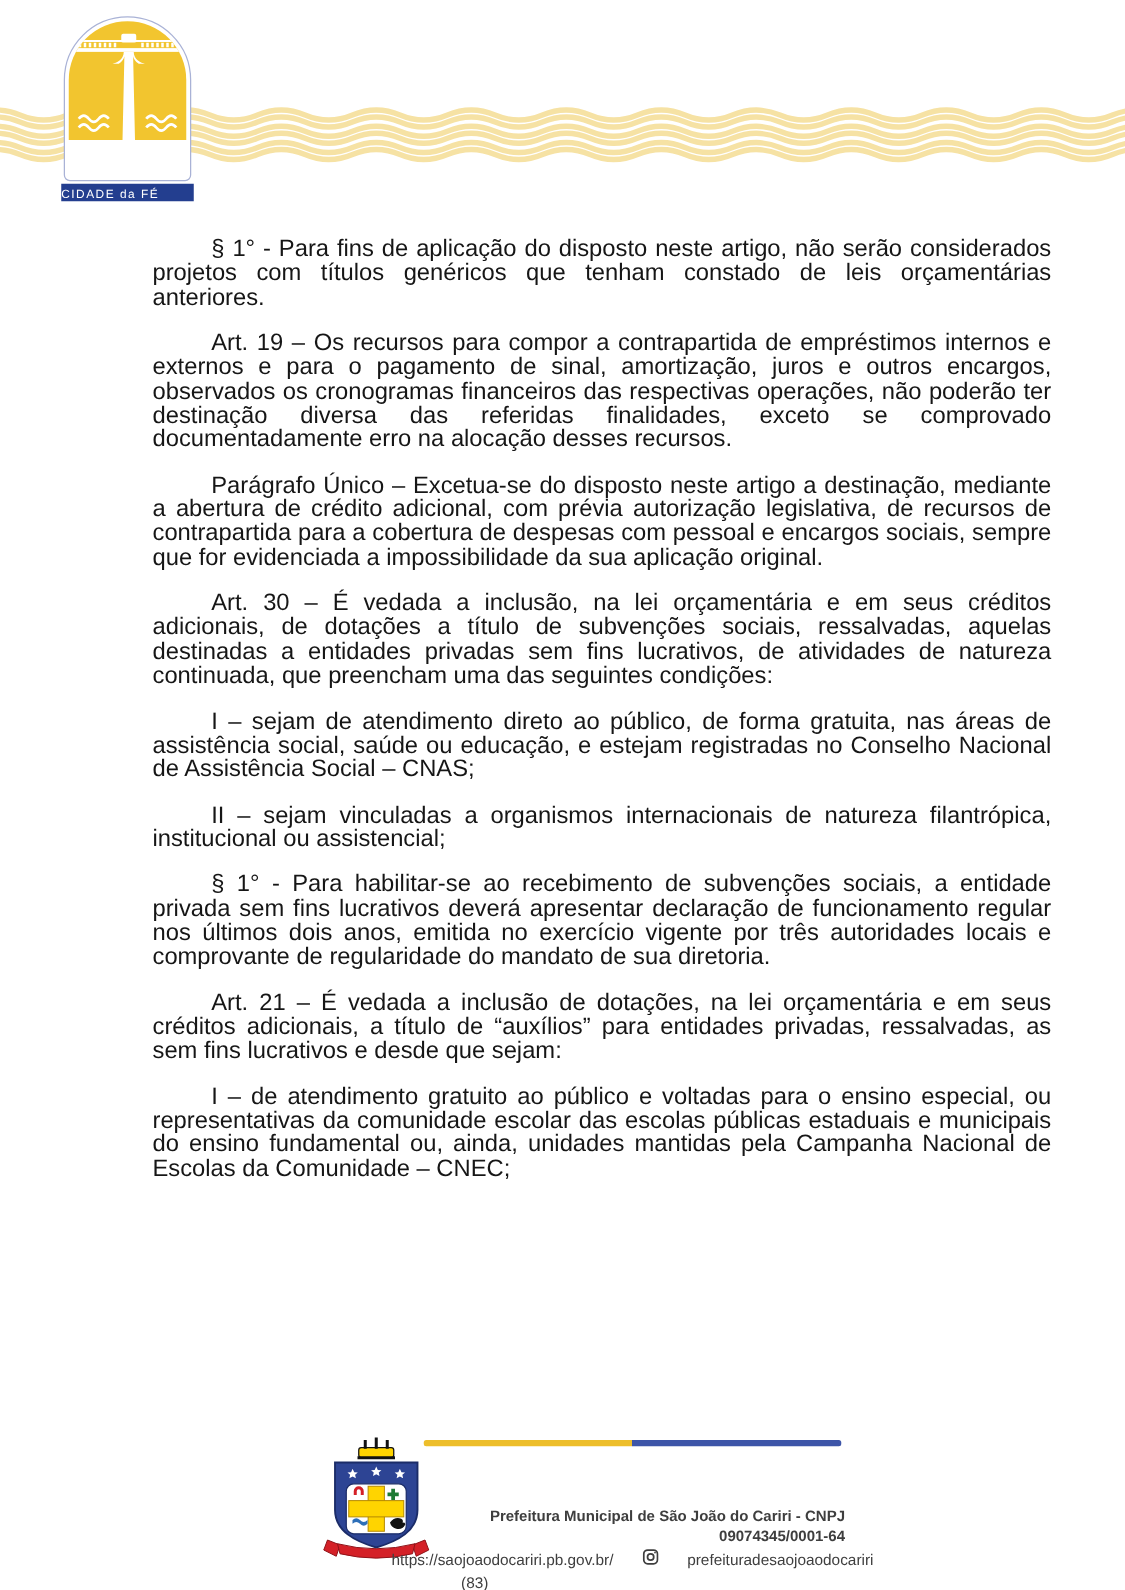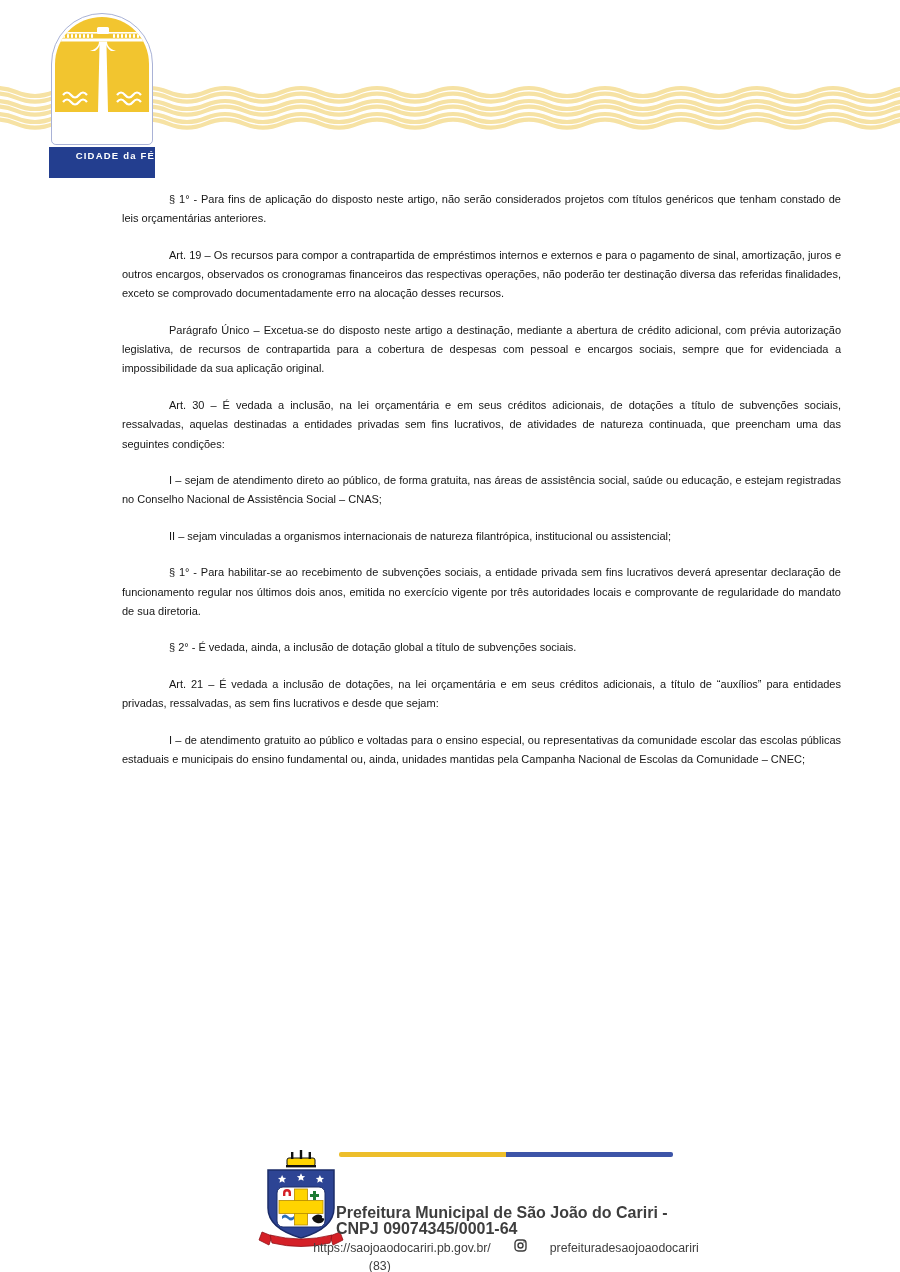--- a/index.html
+++ b/index.html
@@ -24,41 +24,41 @@
   .arch-yellow {
     position:absolute; left:3px; right:3px; top:3px; height:95px;
     background:#F2C52F; border-radius:48px 48px 0 0; overflow:hidden;
   }
   .arch-text { position:absolute; left:0; right:0; top:98px; text-align:center; color:#1d4ed8;margin-top:41px; }
   .gov-line { font-size:5.5px; font-weight:bold; letter-spacing:.2px; }
   .logo-title1 { font-size:16.5px; font-weight:bold; line-height:15px; letter-spacing:.3px; }
   .logo-title2 { font-size:18px; font-weight:bold; line-height:13px; letter-spacing:.3px; }
   .logo-band {
     margin-top:2px; width:106px; background:#233E8F; color:#ffffff;
-    font-size:9.5px; font-weight:bold; letter-spacing:1.2px;
-    text-align:right; padding:3px 0 17px;
+    font-size:9.5px; font-weight:normal; letter-spacing:1.2px;
+    text-align:left; padding:3px 0 0;
   }
 
   
   .body-text {
     position:absolute; left:122px; top:190px; width:719px;
-    font-size:11px; line-height:19.3px; color:#161616;
+    font-size:19px; line-height:19.3px; color:#161616;
     text-align:justify;
   }
   .body-text p { margin:0 0 17.2px 0; text-indent:47px; }
 
   
   .crest { position:absolute; left:256px; top:1148px; width:90px; height:100px; }
   .footer-text { position:absolute; left:336px; top:1152px; width:340px; color:#3E3E3E; }
   .footer-divider {
     width:334px; height:4.5px; margin:0 auto 9px auto;
     background:linear-gradient(to right, #EDBE2B 0 50%, #3D55A8 50% 100%);
     border-radius:2px;
   }
-  .f-line { text-align:left; font-size:16px; line-height:16.5px;margin-top:48px; }
+  .f-line { text-align:right; font-size:12px; line-height:16.5px;margin-top:48px; }
   .f-bold { font-weight:bold; }
   .f-row { display:flex; justify-content:center; align-items:center; gap:23px; margin-top:1.5px; font-size:12.3px; line-height:16.5px; }
   .circle-icon {
     display:inline-flex; width:14px; height:14px; border-radius:50%;
     background:#2e2e2e; color:#ffffff; font-size:9px;
     align-items:center; justify-content:center; flex:0 0 auto;
     font-family:"DejaVu Sans", sans-serif;
   }
   .send-glyph { display:inline-block; transform:rotate(-28deg); font-size:8px; }
   .ig-icon { display:inline-block; flex:0 0 auto; }
@@ -134,21 +134,20 @@
 </div>
 
 <div class="body-text">
   <p>§ 1° - Para fins de aplicação do disposto neste artigo, não serão considerados projetos com títulos genéricos que tenham constado de leis orçamentárias anteriores.</p>
   <p>Art. 19 – Os recursos para compor a contrapartida de empréstimos internos e externos e para o pagamento de sinal, amortização, juros e outros encargos, observados os cronogramas financeiros das respectivas operações, não poderão ter destinação diversa das referidas finalidades, exceto se comprovado documentadamente erro na alocação desses recursos.</p>
   <p>Parágrafo Único – Excetua-se do disposto neste artigo a destinação, mediante a abertura de crédito adicional, com prévia autorização legislativa, de recursos de contrapartida para a cobertura de despesas com pessoal e encargos sociais, sempre que for evidenciada a impossibilidade da sua aplicação original.</p>
   <p>Art. 30 – É vedada a inclusão, na lei orçamentária e em seus créditos adicionais, de dotações a título de subvenções sociais, ressalvadas, aquelas destinadas a entidades privadas sem fins lucrativos, de atividades de natureza continuada, que preencham uma das seguintes condições:</p>
   <p>I – sejam de atendimento direto ao público, de forma gratuita, nas áreas de assistência social, saúde ou educação, e estejam registradas no Conselho Nacional de Assistência Social – CNAS;</p>
   <p>II – sejam vinculadas a organismos internacionais de natureza filantrópica, institucional ou assistencial;</p>
   <p>§ 1° - Para habilitar-se ao recebimento de subvenções sociais, a entidade privada sem fins lucrativos deverá apresentar declaração de funcionamento regular nos últimos dois anos, emitida no exercício vigente por três autoridades locais e comprovante de regularidade do mandato de sua diretoria.</p>
-  <p>§ 2° - É vedada, ainda, a inclusão de dotação global a título de subvenções sociais.</p>
   <p>Art. 21 – É vedada a inclusão de dotações, na lei orçamentária e em seus créditos adicionais, a título de “auxílios” para entidades privadas, ressalvadas, as sem fins lucrativos e desde que sejam:</p>
   <p>I – de atendimento gratuito ao público e voltadas para o ensino especial, ou representativas da comunidade escolar das escolas públicas estaduais e municipais do ensino fundamental ou, ainda, unidades mantidas pela Campanha Nacional de Escolas da Comunidade – CNEC;</p>
 </div>
 
 <div class="crest">
   <svg width="90" height="100" viewBox="0 0 90 100">
 
     <g>
       <rect x="31" y="10" width="28" height="8" rx="2" fill="#FFD400" stroke="#111" stroke-width="1"></rect>
       <rect x="35" y="4" width="2.4" height="7" fill="#111"></rect>

